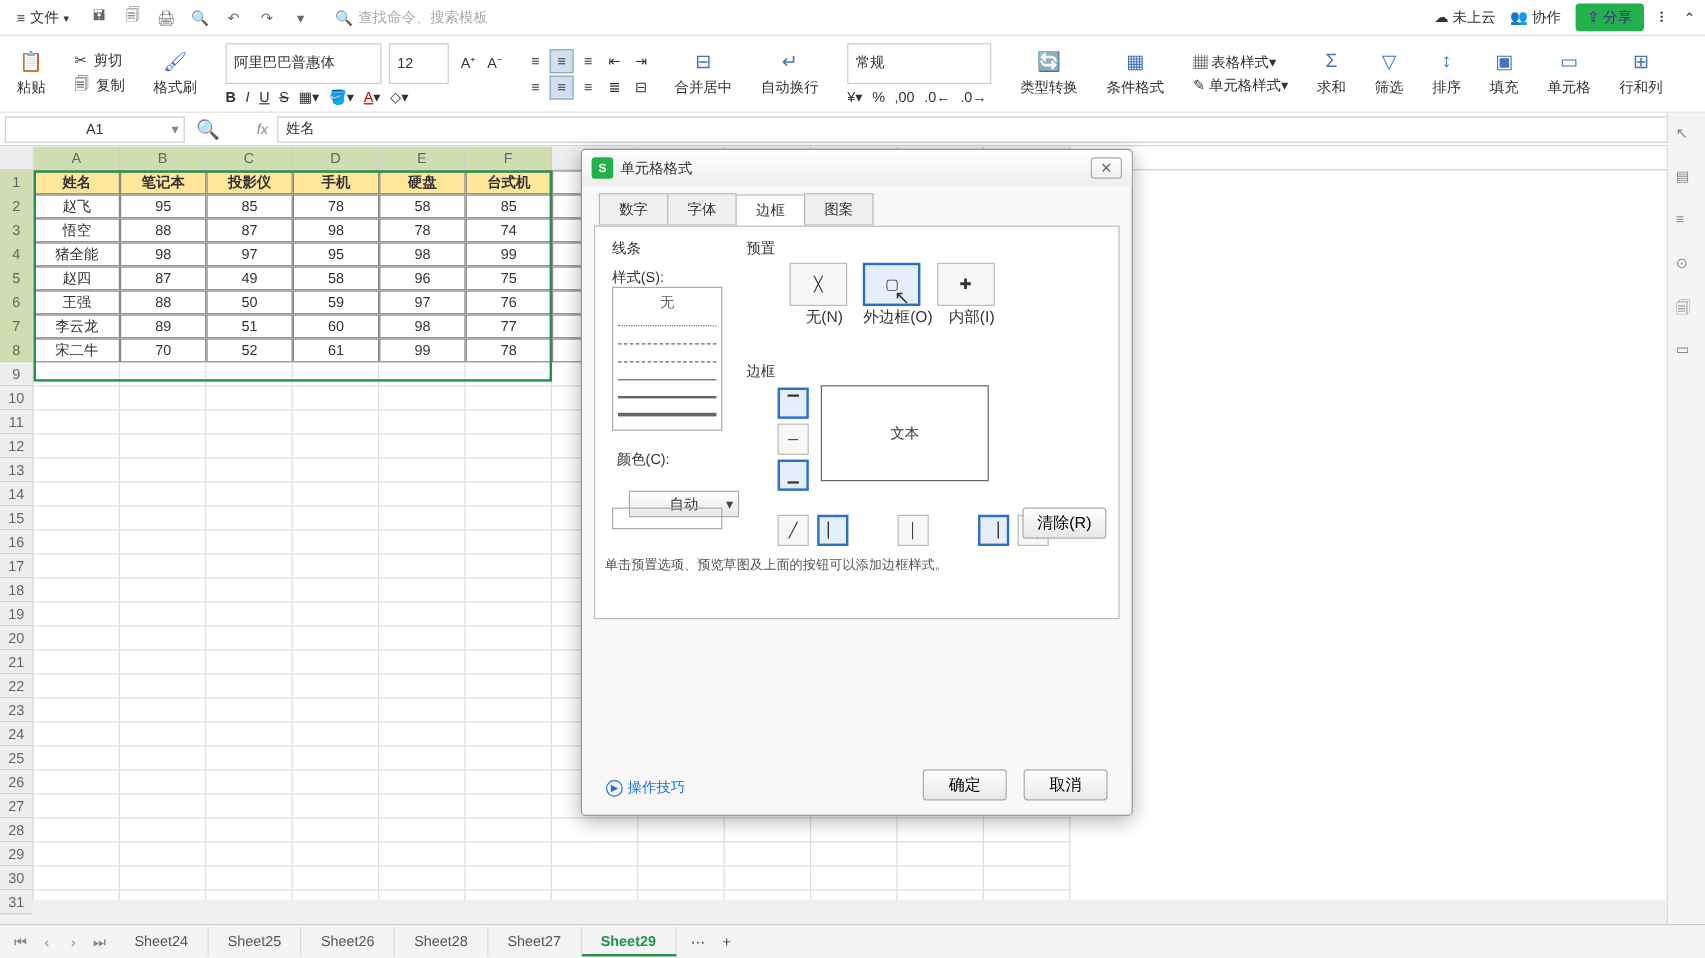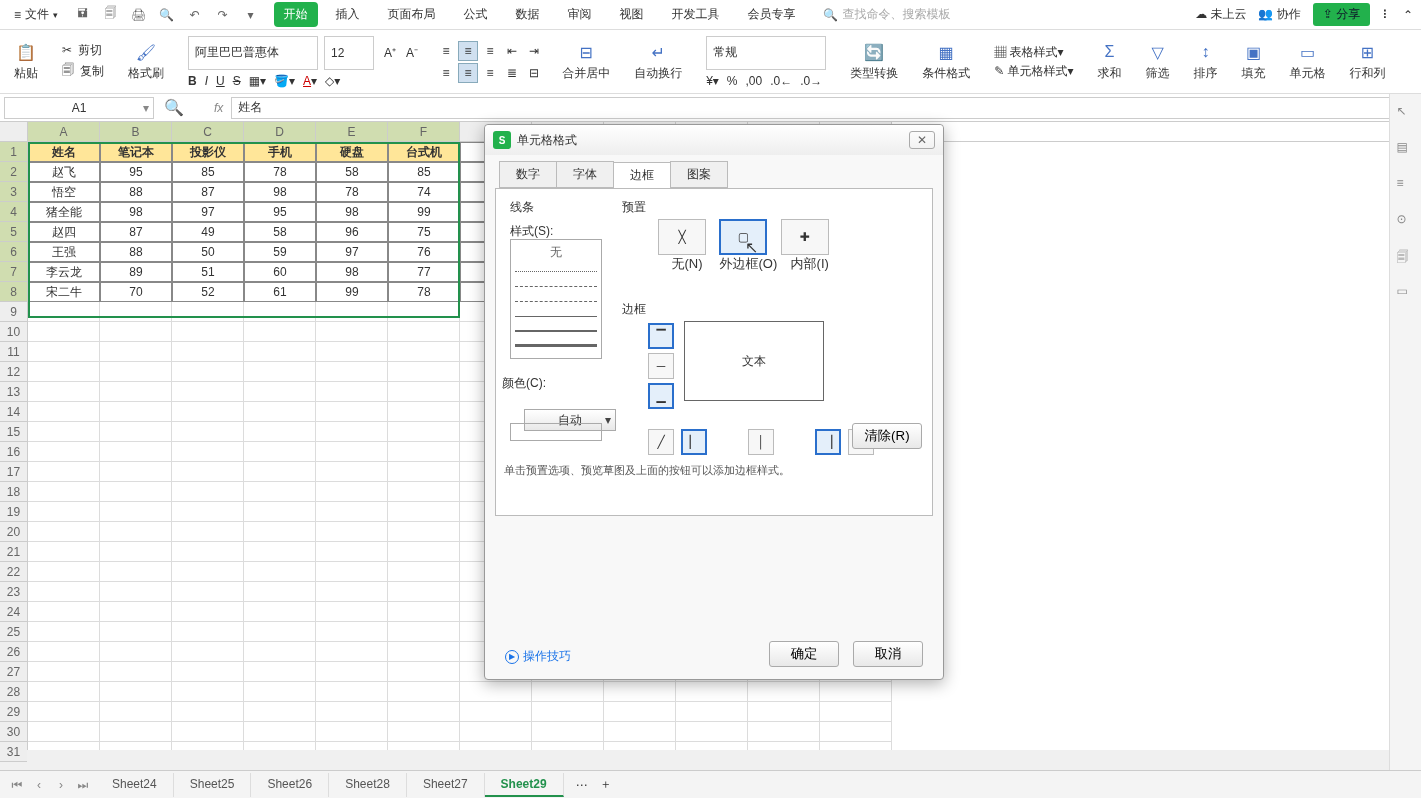--- a/index.html
+++ b/index.html
@@ -7,21 +7,21 @@
     .topbar { background:#fff; height:30px; display:flex; align-items:center; padding:0 8px; border-bottom:1px solid #ddd; }
     .file-menu { display:flex; align-items:center; gap:4px; padding:2px 6px; }
     .qat { display:flex; gap:6px; margin-left:8px; }
     .qat-btn { width:22px; height:22px; display:flex; align-items:center; justify-content:center; color:#666; }
     .tabs { display:flex; gap:8px; margin-left:12px; }
     .tab { padding:4px 10px; cursor:pointer; }
     .tab.active { background:#22b14c; color:#fff; border-radius:4px; }
     .search-box { margin-left:18px; display:flex; align-items:center; color:#aaa; gap:4px; }
     .spacer { flex:1; }
     .right-tools { display:flex; align-items:center; gap:12px; }
-    .share-btn { background:#22b14c; color:#0f172a; padding:3px 10px; border-radius:3px; }
+    .share-btn { background:#22b14c; color:#4c1d95; padding:3px 10px; border-radius:3px; }
     .ribbon { background:#fff; height:64px; display:flex; align-items:center; padding:0 8px; gap:12px; border-bottom:1px solid #ddd; }
     .rib-sec { display:flex; flex-direction:column; align-items:center; justify-content:center; gap:2px; padding:0 6px; }
     .rib-icon { width:22px; height:22px; color:#4472c4; display:flex; align-items:center; justify-content:center; font-size:16px; }
     .rib-row { display:flex; align-items:center; gap:6px; }
     .font-box { border:1px solid #ccc; height:34px; padding:0 6px; display:flex; align-items:center; }
     .align-btns { display:grid; grid-template-columns:repeat(5,20px); grid-template-rows:20px 20px; gap:2px; }
     .align-cell { border:1px solid transparent; display:flex; align-items:center; justify-content:center; }
     .align-cell.sel { background:#d0e0f0; border-color:#8ab; }
     .formula-row { background:#fff; height:28px; display:flex; align-items:center; border-bottom:1px solid #ccc; }
     .name-box { width:150px; border:1px solid #ccc; height:22px; margin-left:4px; display:flex; align-items:center; justify-content:center; position:relative; }
@@ -86,31 +86,20 @@
   <div class="file-menu">≡ <span>文件</span> <span style="font-size:9px">▾</span></div>
   <div class="qat">
     <div class="qat-btn">🖬</div>
     <div class="qat-btn">🗐</div>
     <div class="qat-btn">🖨</div>
     <div class="qat-btn">🔍</div>
     <div class="qat-btn">↶</div>
     <div class="qat-btn">↷</div>
     <div class="qat-btn">▾</div>
   </div>
-  <div class="tabs">
-    <div class="tab active">开始</div>
-    <div class="tab">插入</div>
-    <div class="tab">页面布局</div>
-    <div class="tab">公式</div>
-    <div class="tab">数据</div>
-    <div class="tab">审阅</div>
-    <div class="tab">视图</div>
-    <div class="tab">开发工具</div>
-    <div class="tab">会员专享</div>
-  </div>
   <div class="search-box">🔍 <span>查找命令、搜索模板</span></div>
   <div class="spacer"></div>
   <div class="right-tools">
     <span>☁ <span>未上云</span></span>
     <span>👥 <span>协作</span></span>
     <span class="share-btn">⇪ <span>分享</span></span>
     <span>⠇</span>
     <span>⌃</span>
   </div>
 </div>
@@ -736,21 +725,21 @@
     <div class="fs fs-label" style="left:14px;top:34px">样式(S):</div>
     <div class="fs line-style-box" style="left:14px;top:50px">
       <div class="line-sample line-none">无</div>
       <div class="line-sample" style="border-bottom-style:dotted"></div>
       <div class="line-sample" style="border-bottom-style:dashed"></div>
       <div class="line-sample" style="border-bottom:1px dashed #666"></div>
       <div class="line-sample"></div>
       <div class="line-sample" style="border-bottom-width:2px"></div>
       <div class="line-sample" style="border-bottom-width:3px"></div>
     </div>
-    <div class="fs fs-label" style="left:6px;top:186px">颜色(C):</div>
+    <div class="fs fs-label" style="left:18px;top:186px">颜色(C):</div>
     <div class="fs color-combo" style="left:14px;top:206px">自动</div>
     <div class="fs color-swatch" style="left:14px;top:234px"></div>
 
     <div class="fs fs-label" style="left:126px;top:10px">预置</div>
     <div class="fs" style="left:162px;top:30px">
       <div class="preset-btn">╳</div>
       <div class="preset-btn sel">▢</div>
       <div class="preset-btn">✚</div><br>
       <span class="preset-lbl">无(N)</span>
       <span class="preset-lbl">外边框(O)</span>

